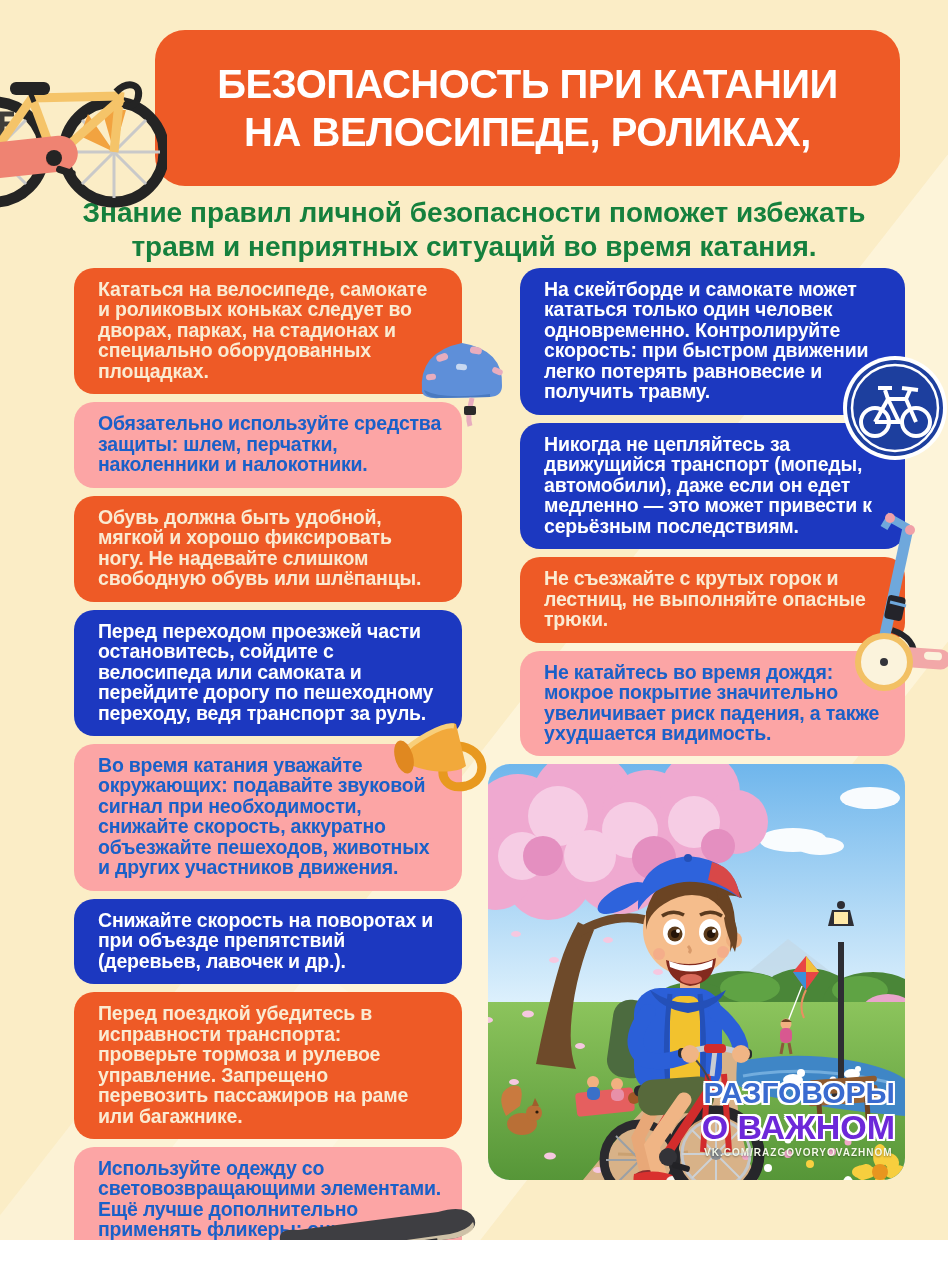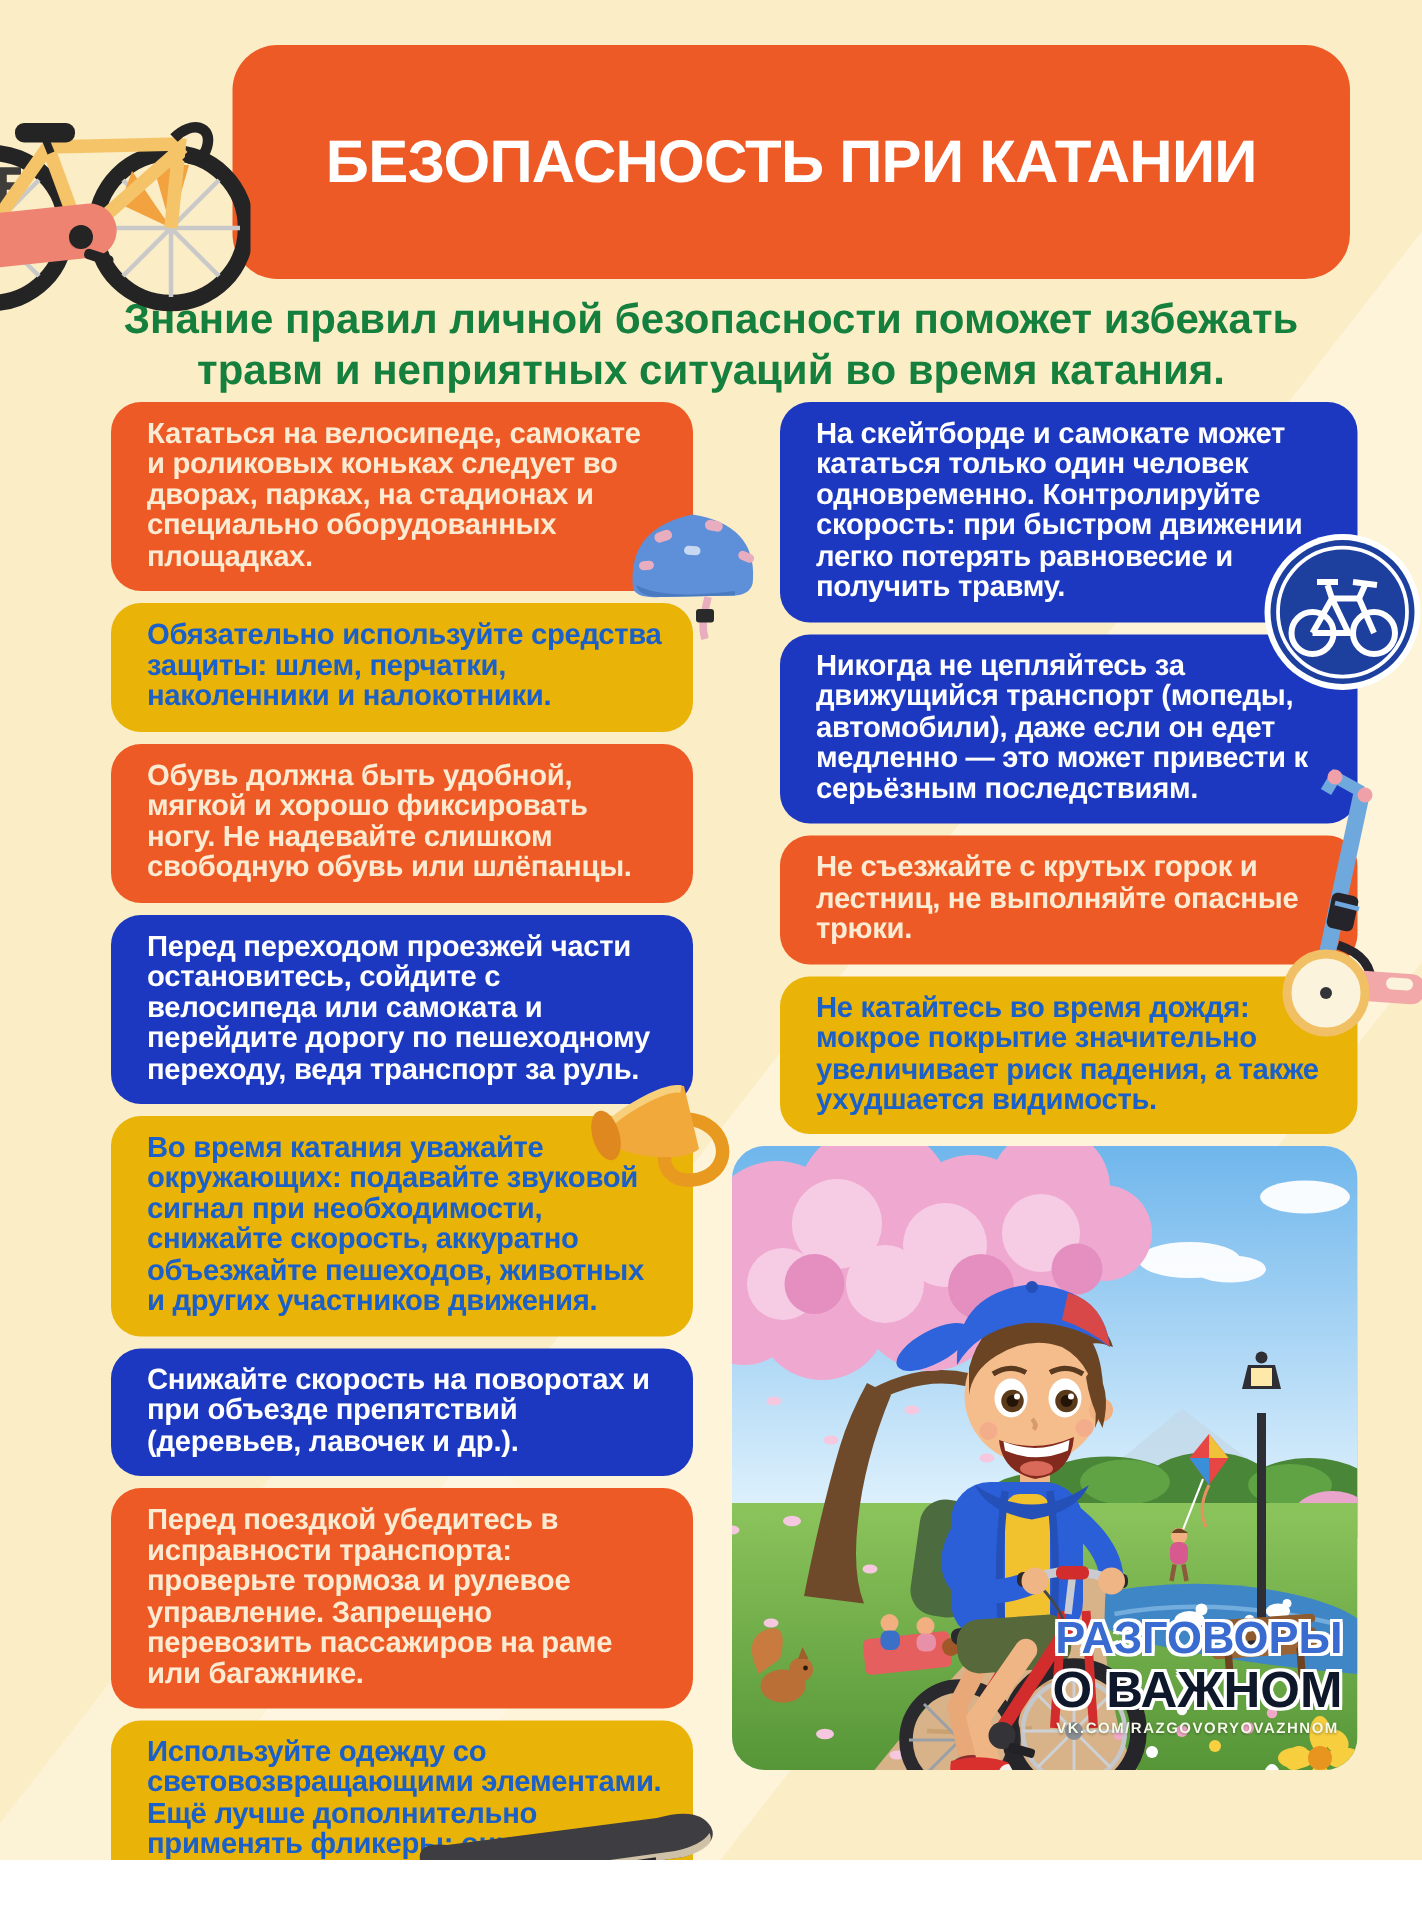--- a/index.html
+++ b/index.html
@@ -30,39 +30,39 @@
   
   .col{position:absolute; display:flex; flex-direction:column; gap:8px; z-index:1;}
   .col-left{left:42px; top:268px; width:420px;}
   .col-right{left:488px; top:268px; width:417px;}
   .card{
     border-radius:20px; padding:11px 20px 13px 24px;
     font-size:19.5px; line-height:1.05; letter-spacing:-0.2px;margin-left:32px;
   }
   .card.orange{background:#EE5A26; color:#FAEBD2;}
   .card.blue{background:#1C38C0; color:#FFFFFF;}
-  .card.lightblue{background:#eab308; color:#1A60C8;}
+  .card.lightblue{background:#fca5a5; color:#1A60C8;}
 
   
   .photo{
     position:relative; height:416px; border-radius:22px; overflow:hidden;
     background:#9CC8E8; box-shadow:inset 0 0 0 3px rgba(255,255,255,.55);
   }
   .photo svg{display:block;}
   .logo{
     position:absolute; right:10px; bottom:22px; text-align:center; line-height:1;
     z-index:3;
   }
   .logo-line1{
     font-size:30px; color:#3A6BD0; letter-spacing:0;
     text-shadow:-2px -2px 0 #fff,2px -2px 0 #fff,-2px 2px 0 #fff,2px 2px 0 #fff,0 -2px 0 #fff,0 2px 0 #fff,-2px 0 0 #fff,2px 0 0 #fff;
     text-align:right;
   }
   .logo-line2{
-    font-size:34px; color:#0f172a; margin-top:2px;
+    font-size:34px; color:#6d28d9; margin-top:2px;
     text-shadow:-2px -2px 0 #fff,2px -2px 0 #fff,-2px 2px 0 #fff,2px 2px 0 #fff,0 -2px 0 #fff,0 2px 0 #fff,-2px 0 0 #fff,2px 0 0 #fff;
   }
   .logo-url{font-size:10px; color:#F4F9E8; margin-top:4px; letter-spacing:1px; text-shadow:0 1px 2px rgba(0,0,0,.4);}
 
   
   .deco{position:absolute; pointer-events:none;}
   .bike-illustration{left:-48px; top:40px; z-index:3;}
   .helmet-icon{left:412px; top:330px; z-index:4;}
   .bike-sign{left:842px; top:352px; z-index:4;}
   .scooter-icon{left:850px; top:510px; z-index:4;}
@@ -71,20 +71,21 @@
 </style>
 </head>
 <body>
 
 <div class="page">
   <div class="ray ray-a"></div>
   <div class="ray ray-b"></div>
 
   <div class="header">
     <div>БЕЗОПАСНОСТЬ ПРИ КАТАНИИ</div>
+    <div>НА ВЕЛОСИПЕДЕ, РОЛИКАХ,</div>
   </div>
 
   <div class="subtitle">
     <div>Знание правил личной безопасности поможет избежать</div>
     <div>травм и неприятных ситуаций во время катания.</div>
   </div>
 
   <div class="col col-left">
     <div class="card orange">Кататься на велосипеде, самокате и роликовых коньках следует во дворах, парках, на стадионах и специально оборудованных площадках.</div>
     <div class="card lightblue">Обязательно используйте средства защиты: шлем, перчатки, наколенники и налокотники.</div>

